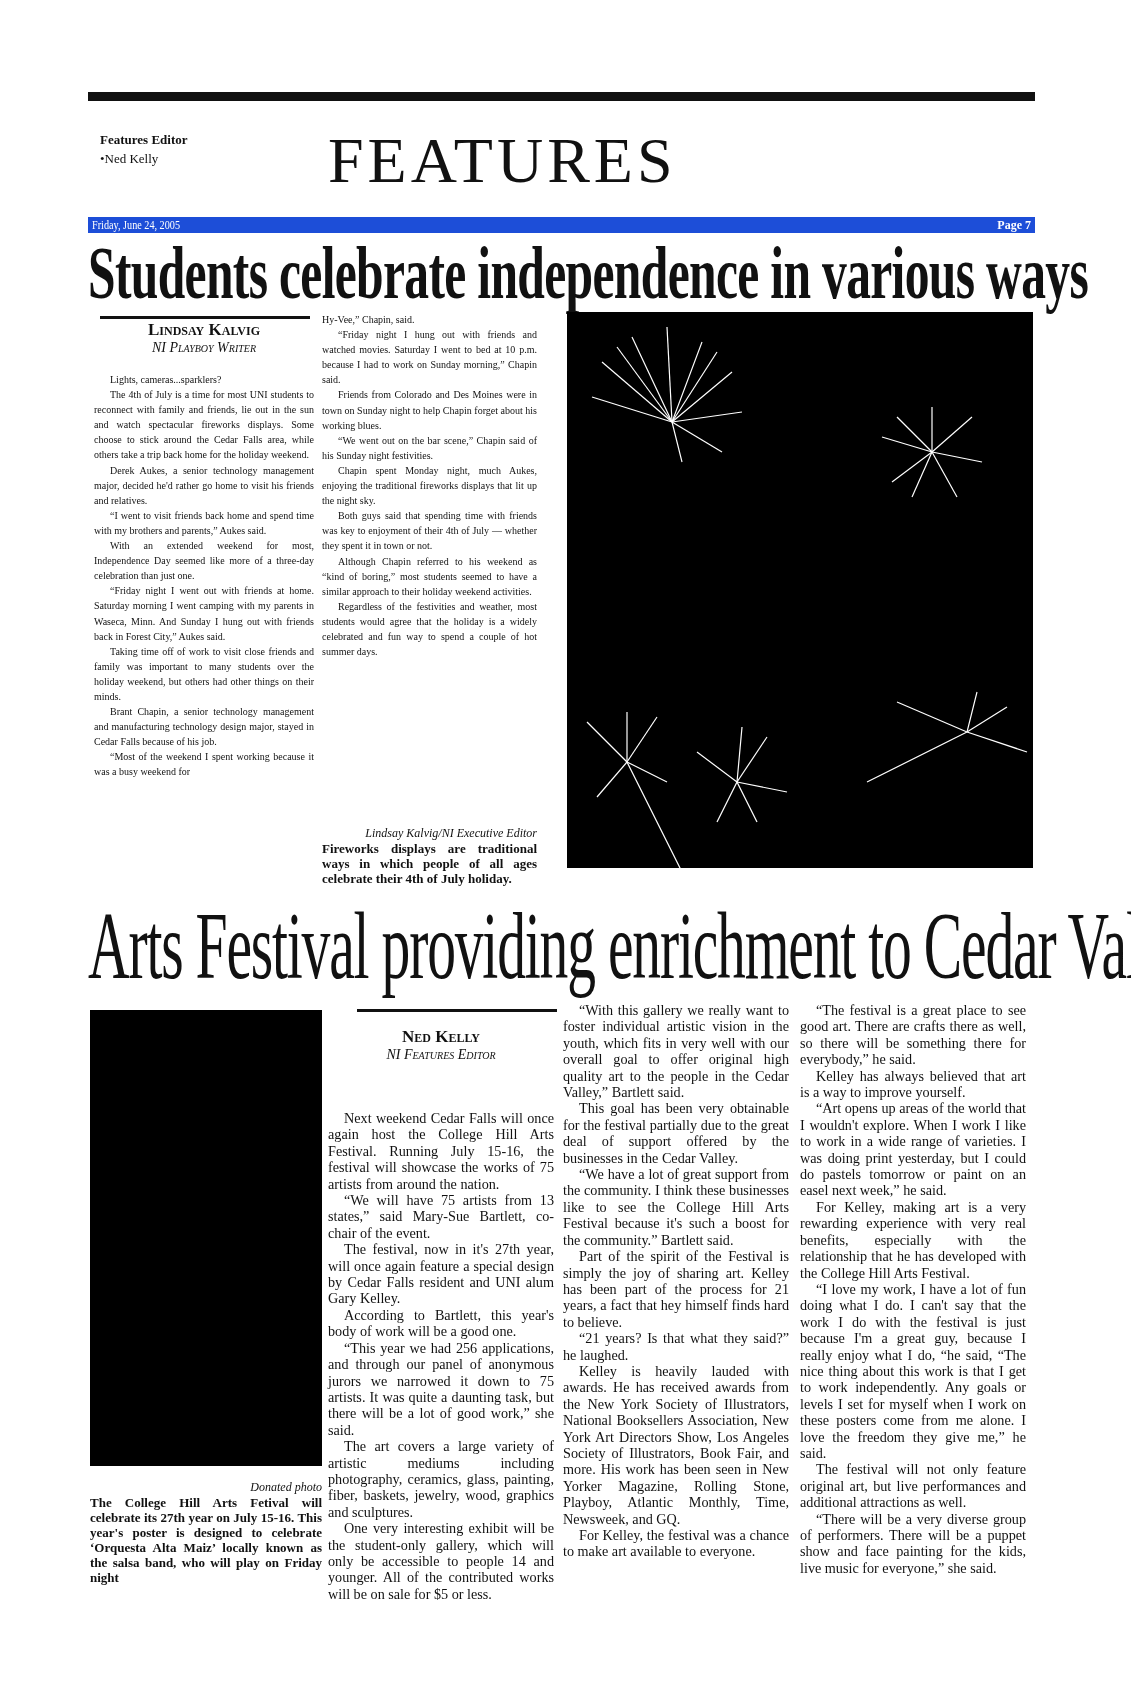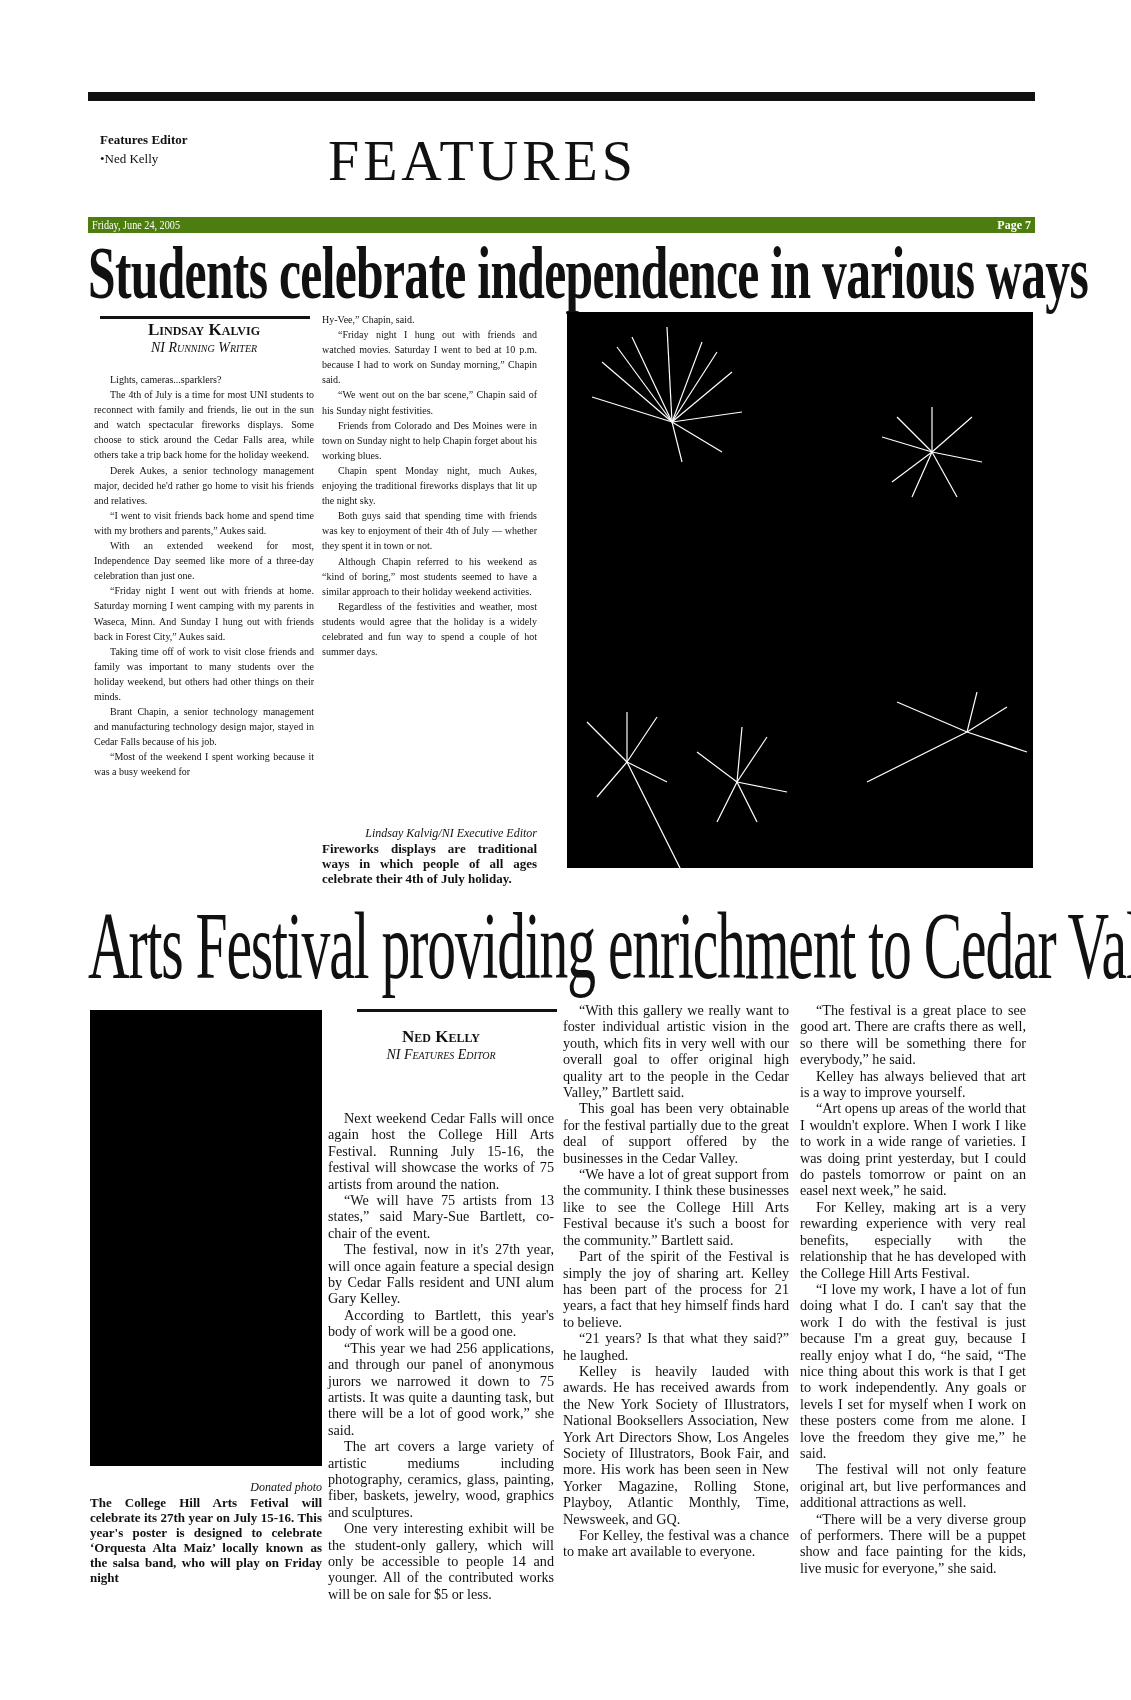--- a/index.html
+++ b/index.html
@@ -1,22 +1,22 @@
 <!DOCTYPE html>
 <html><head>
 <meta charset="utf-8">
 <style>
   html,body{margin:0;padding:0;background:#fff;}
   body{width:1131px;height:1700px;position:relative;overflow:hidden;font-family:"Liberation Serif","DejaVu Serif",serif;color:#111;}
   .abs{position:absolute;}
   .rule-top{left:88px;top:92px;width:947px;height:9px;background:#111;}
   .editor{left:100px;top:130px;font-size:13px;line-height:19px;}
   .editor .t{font-weight:bold;}
-  .masthead{left:328px;top:118px;font-size:56px;line-height:86px;letter-spacing:4px;font-weight:normal;}
-  .datebar{left:88px;top:217px;width:947px;height:16px;background:#4d7c0f;color:#fff;font-size:12px;line-height:16px;font-family:"Liberation Serif",serif;}
+  .masthead{left:328px;top:118px;font-size:64px;line-height:86px;letter-spacing:4px;font-weight:normal;}
+  .datebar{left:88px;top:217px;width:947px;height:16px;background:#1d4ed8;color:#fff;font-size:12px;line-height:16px;font-family:"Liberation Serif",serif;}
   .datebar .d{position:absolute;left:4px;top:0;transform:scaleX(0.85);transform-origin:left;}
   .datebar .p{position:absolute;right:4px;top:0;font-weight:bold;margin-left:28px;}
   .h1{left:88px;top:236px;width:947px;font-size:74px;line-height:74px;font-weight:bold;white-space:nowrap;transform:scaleX(0.67);transform-origin:left top;letter-spacing:-1px;}
   .hr1{left:100px;top:316px;width:210px;height:3px;background:#111;}
   .hr2{left:357px;top:1009px;width:200px;height:3px;background:#111;}
   .byline{text-align:center;}
   .byline .n{font-weight:bold;font-variant:small-caps;font-size:17px;line-height:20px;}
   .byline .r{font-style:italic;font-variant:small-caps;font-size:14px;line-height:16px;}
   .col{font-size:10px;line-height:15.1px;text-align:justify;}
   .col p{margin:0;text-indent:16px;}
@@ -53,41 +53,41 @@
   <span class="p">Page 7</span>
 </div>
 
 <div class="abs h1">Students celebrate independence in various ways</div>
 
 <div class="abs hr1"></div>
 
 <div class="abs lc" style="top:320px;">
   <div class="byline">
     <div class="n">Lindsay Kalvig</div>
-    <div class="r">NI Running Writer</div>
+    <div class="r">NI Playboy Writer</div>
   </div>
 </div>
 
 <div class="abs col lc">
   <p>Lights, cameras...sparklers?</p>
   <p>The 4th of July is a time for most UNI students to reconnect with family and friends, lie out in the sun and watch spectacular fireworks displays. Some choose to stick around the Cedar Falls area, while others take a trip back home for the holiday weekend.</p>
   <p>Derek Aukes, a senior technology management major, decided he'd rather go home to visit his friends and relatives.</p>
   <p>“I went to visit friends back home and spend time with my brothers and parents,” Aukes said.</p>
   <p>With an extended weekend for most, Independence Day seemed like more of a three-day celebration than just one.</p>
   <p>“Friday night I went out with friends at home. Saturday morning I went camping with my parents in Waseca, Minn. And Sunday I hung out with friends back in Forest City,” Aukes said.</p>
   <p>Taking time off of work to visit close friends and family was important to many students over the holiday weekend, but others had other things on their minds.</p>
   <p>Brant Chapin, a senior technology management and manufacturing technology design major, stayed in Cedar Falls because of his job.</p>
   <p>“Most of the weekend I spent working because it was a busy weekend for</p>
 </div>
 
 <div class="abs col mc">
   <p class="noind">Hy-Vee,” Chapin, said.</p>
   <p>“Friday night I hung out with friends and watched movies. Saturday I went to bed at 10 p.m. because I had to work on Sunday morning,” Chapin said.</p>
+  <p>Friends from Colorado and Des Moines were in town on Sunday night to help Chapin forget about his working blues.</p>
   <p>“We went out on the bar scene,” Chapin said of his Sunday night festivities.</p>
-  <p>Friends from Colorado and Des Moines were in town on Sunday night to help Chapin forget about his working blues.</p>
   <p>Chapin spent Monday night, much Aukes, enjoying the traditional fireworks displays that lit up the night sky.</p>
   <p>Both guys said that spending time with friends was key to enjoyment of their 4th of July — whether they spent it in town or not.</p>
   <p>Although Chapin referred to his weekend as “kind of boring,” most students seemed to have a similar approach to their holiday weekend activities.</p>
   <p>Regardless of the festivities and weather, most students would agree that the holiday is a widely celebrated and fun way to spend a couple of hot summer days.</p>
 </div>
 
 <div class="abs cap1">
   <div class="credit">Lindsay Kalvig/NI Executive Editor</div>
   <div class="cap">Fireworks displays are traditional ways in which people of all ages celebrate their 4th of July holiday.</div>
 </div>

